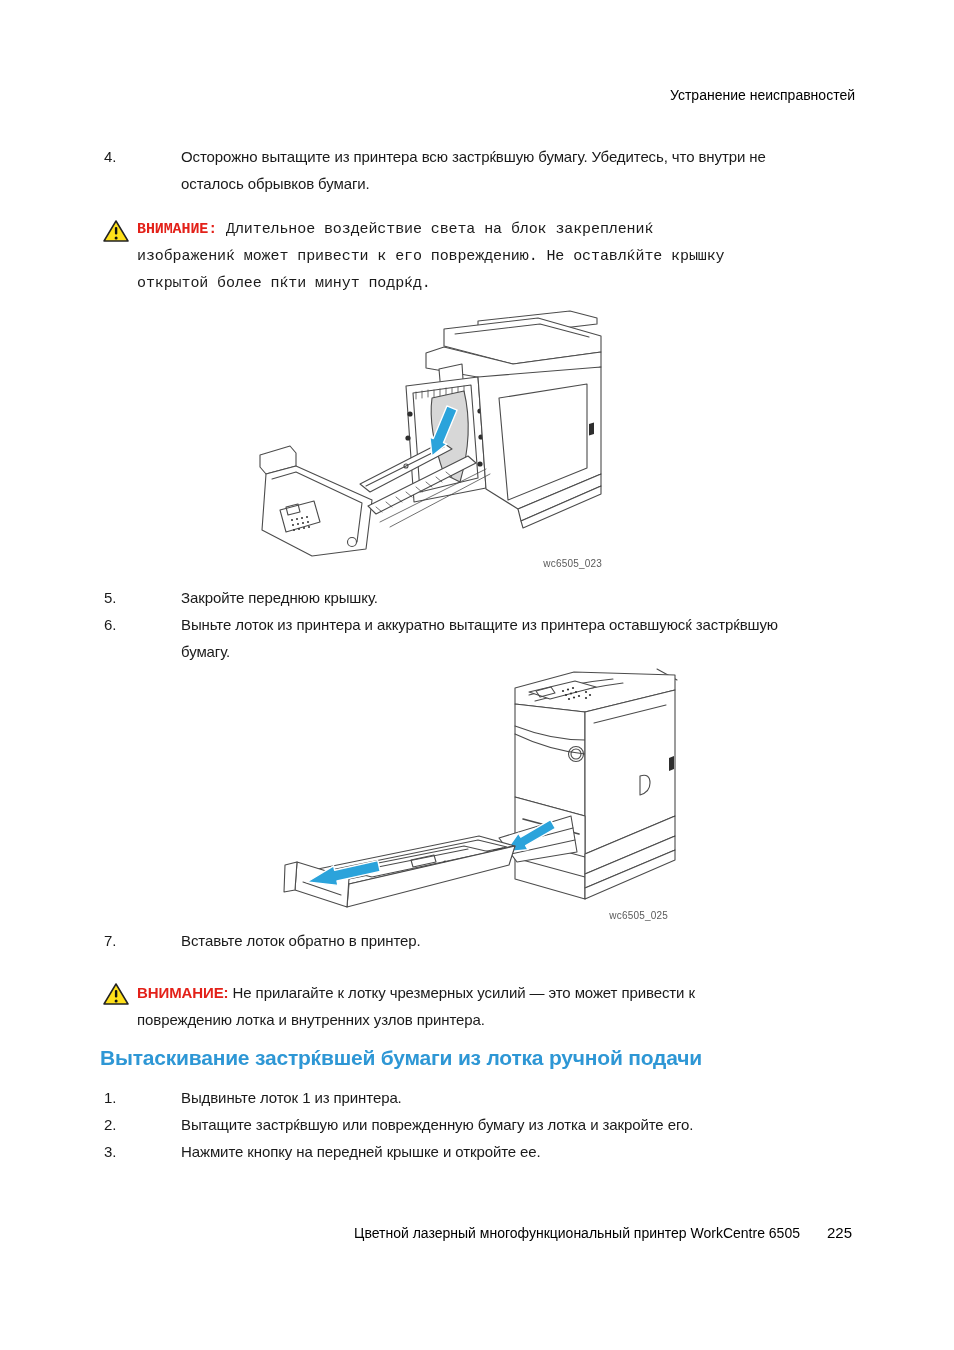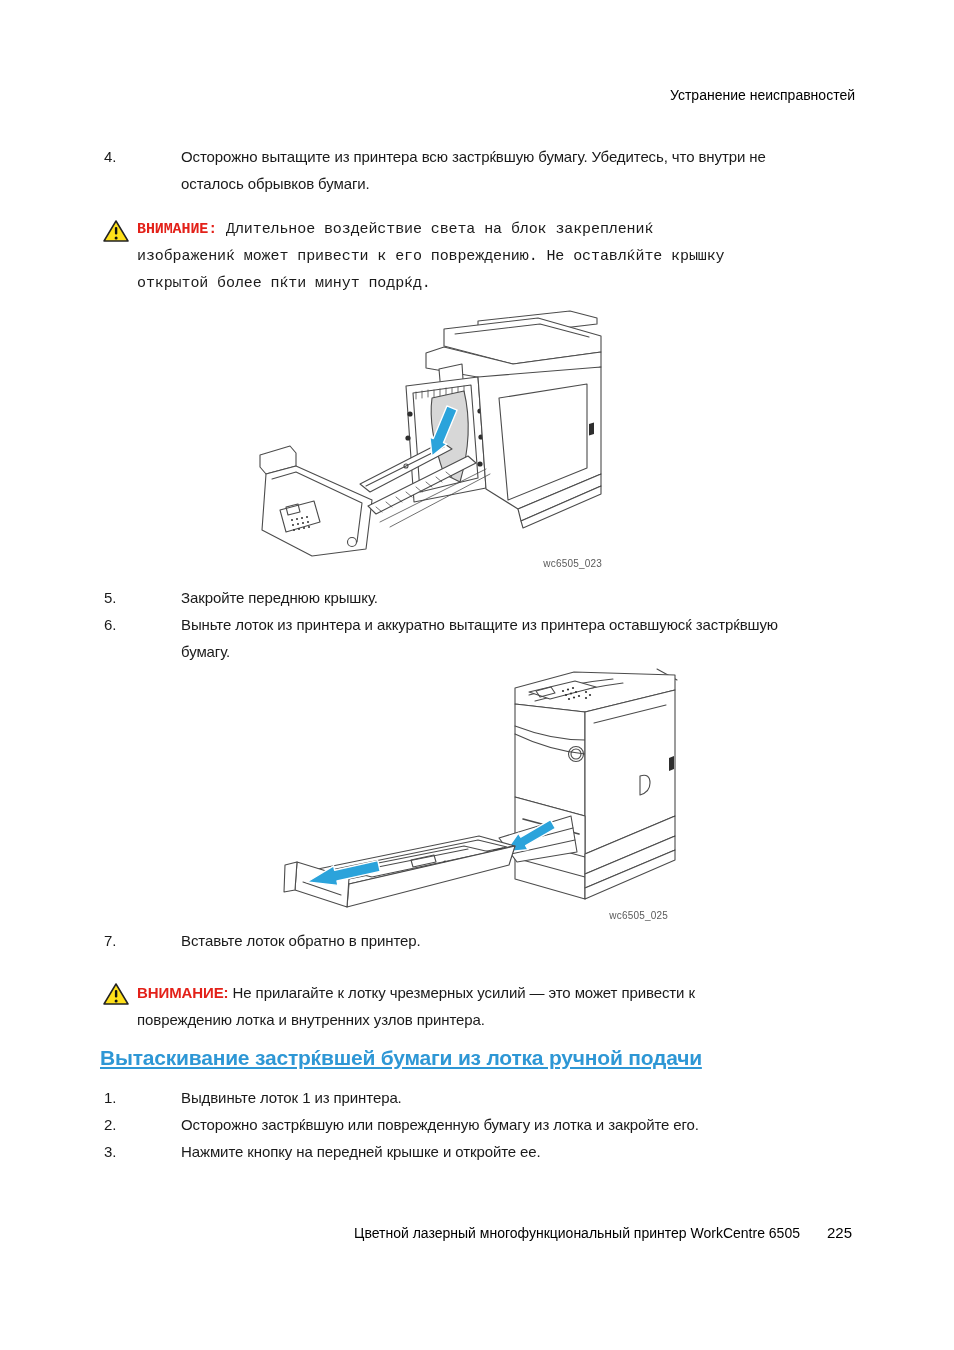--- a/index.html
+++ b/index.html
@@ -194,29 +194,29 @@
     <span class="icon">
       <svg class="warn-tri" width="26" height="24" viewBox="0 0 26 24" aria-hidden="true">
         <path d="M13,2 L25,22 L1,22 Z" fill="#ffe01a" stroke="#222" stroke-width="1.5" stroke-linejoin="round"></path>
         <rect x="11.9" y="8" width="2.4" height="7.6" rx="1.1" fill="#111"></rect>
         <circle cx="13.1" cy="19" r="1.5" fill="#111"></circle>
       </svg>
     </span>
     <p class="body" style="margin:0;"><span class="wlabel">ВНИМАНИЕ:</span> <span>Не прилагайте к лотку чрезмерных усилий — это может привести к повреждению лотка и внутренних узлов принтера.</span></p>
   </div>
 
-  <h2 class="section-heading" style="margin:0;text-decoration:underline;">Вытаскивание застрќвшей бумаги из лотка ручной подачи</h2>
+  <h2 class="section-heading" style="margin:0;">Вытаскивание застрќвшей бумаги из лотка ручной подачи</h2>
 
   <div class="step" style="top:1084px;">
     <span class="num">1.</span>
     <span class="txt">Выдвиньте лоток 1 из принтера.</span>
   </div>
   <div class="step" style="top:1111px;">
     <span class="num">2.</span>
-    <span class="txt">Осторожно застрќвшую или поврежденную бумагу из лотка и закройте его.</span>
+    <span class="txt">Вытащите застрќвшую или поврежденную бумагу из лотка и закройте его.</span>
   </div>
   <div class="step" style="top:1138px;">
     <span class="num">3.</span>
     <span class="txt">Нажмите кнопку на передней крышке и откройте ее.</span>
   </div>
 
   <div class="footer">
     <div class="line1"><span>Цветной лазерный многофункциональный принтер WorkCentre 6505</span><span class="pagenum">225</span></div>
   </div>
 

